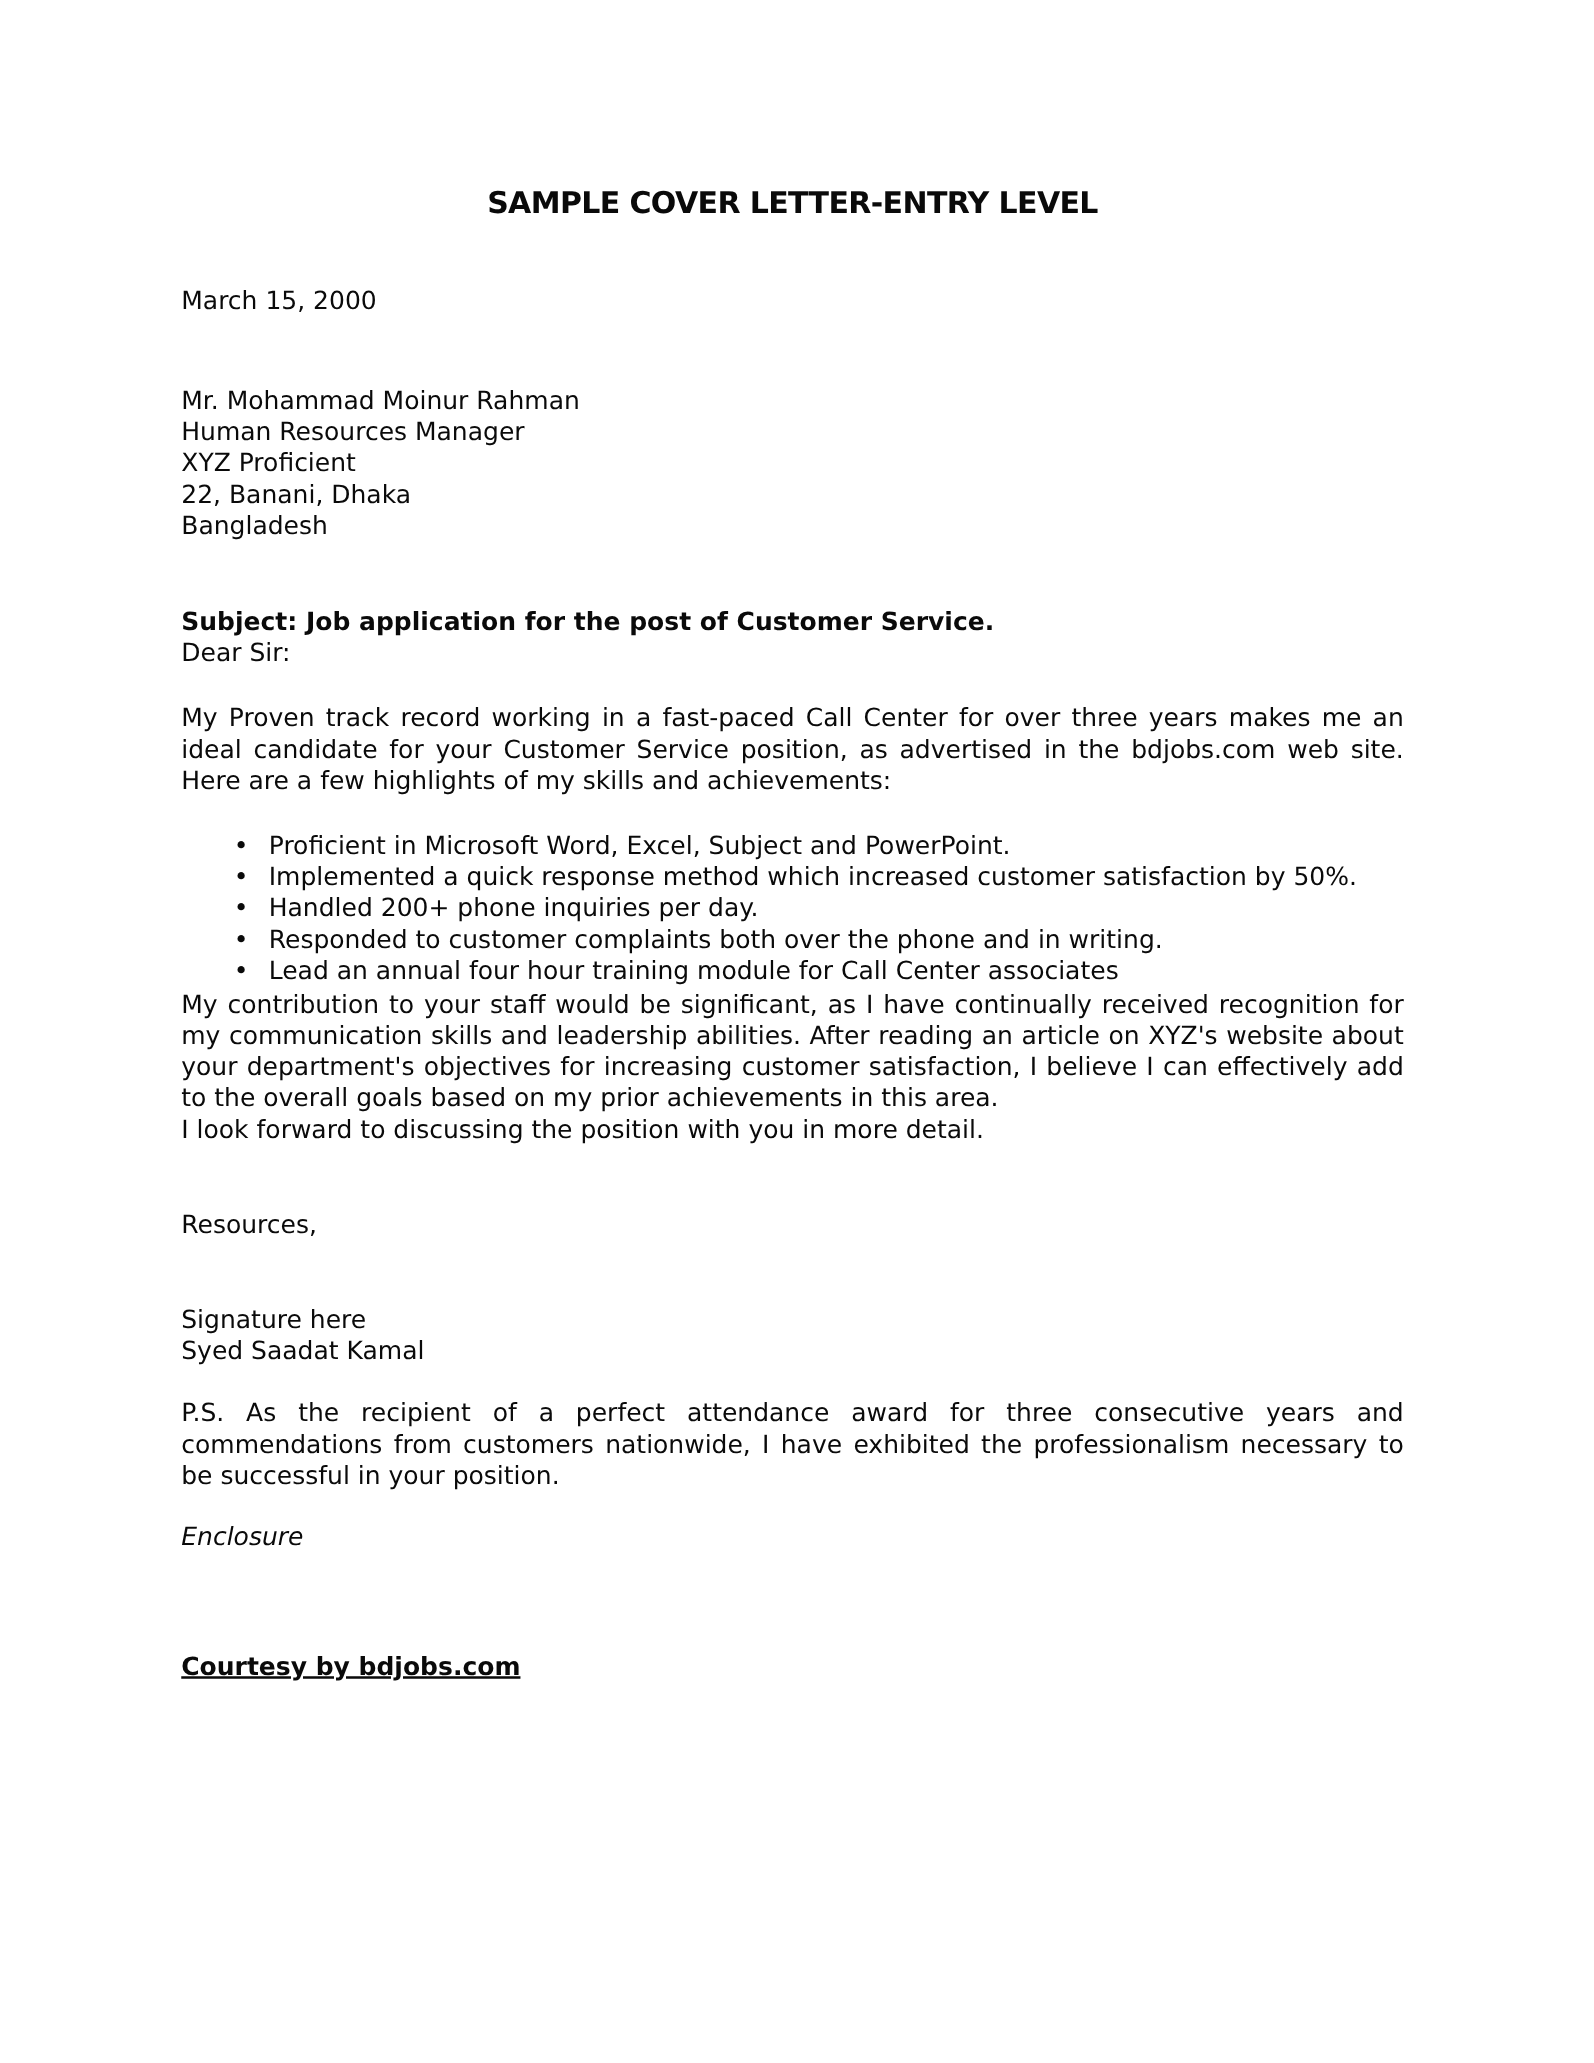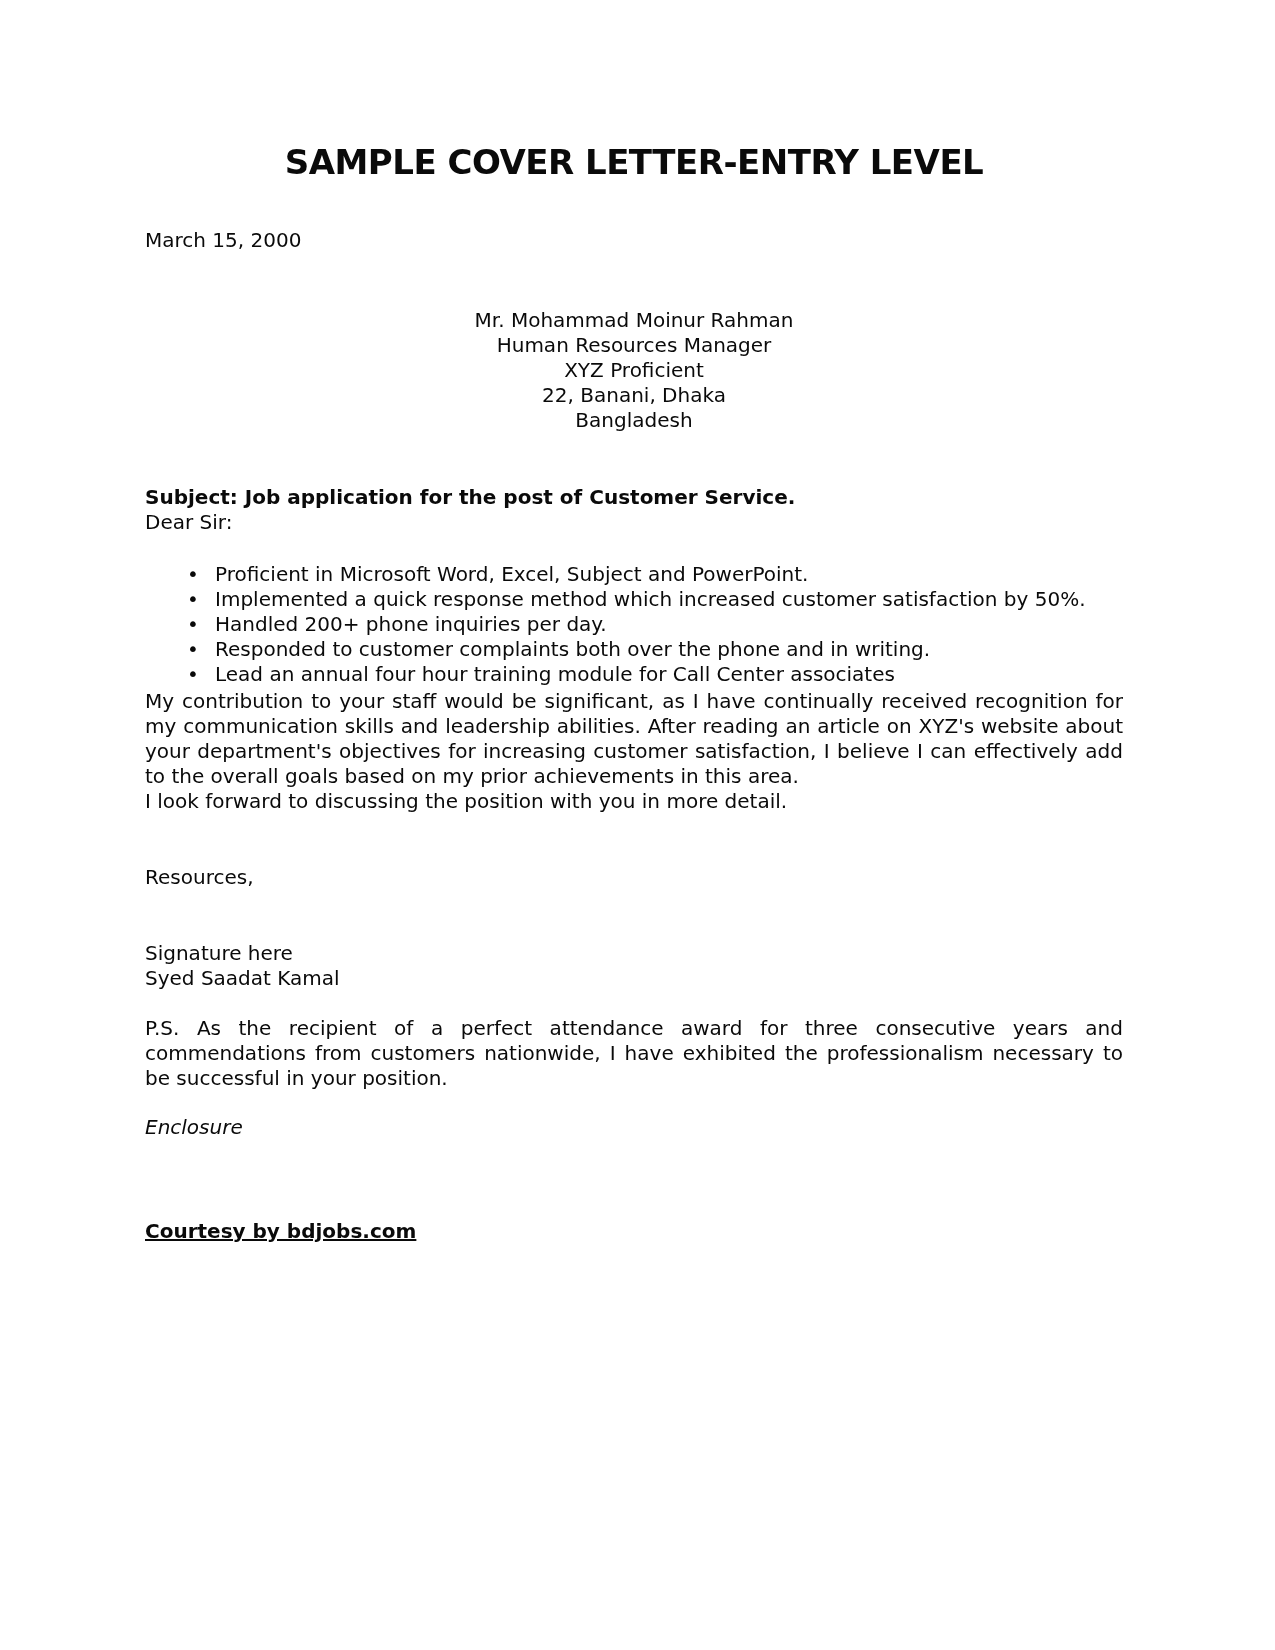--- a/index.html
+++ b/index.html
@@ -17,28 +17,28 @@
     display: flow-root;
     overflow: hidden;
   }
   .content {
     display: flow-root;
     margin-left: 145px;
     width: 978px;
   }
   .title {
     margin-top: 146px;
-    font-size: 34px;
+    font-size: 24px;
     line-height: 32px;
     font-weight: bold;
     letter-spacing: -0.5px;
     text-align: center;
   }
   .date { margin-top: 50px; }
-  .address { margin-top: 55px; text-align: center; }
+  .address { margin-top: 55px; }
   .subject { margin-top: 52px; font-weight: bold; }
   .salutation { }
   .para-intro { margin-top: 27px; text-align: justify; }
   ul.bullets {
     margin-top: 27px;
     list-style: none;
     padding-left: 70px;
   }
   ul.bullets li {
     position: relative;
@@ -77,20 +77,21 @@
       <div>Human Resources Manager</div>
       <div>XYZ Proficient</div>
       <div>22, Banani, Dhaka</div>
       <div>Bangladesh</div>
     </div>
 
     <div class="subject">Subject: Job application for the post of Customer Service.</div>
 
     <div class="salutation">Dear Sir:</div>
 
+    <div class="para-intro">My Proven track record working in a fast-paced Call Center for over three years makes me an ideal candidate for your Customer Service position, as advertised in the bdjobs.com web site. Here are a few highlights of my skills and achievements:</div>
 
     <ul class="bullets">
       <li>Proficient in Microsoft Word, Excel, Subject and PowerPoint.</li>
       <li>Implemented a quick response method which increased customer satisfaction by 50%.</li>
       <li>Handled 200+ phone inquiries per day.</li>
       <li>Responded to customer complaints both over the phone and in writing.</li>
       <li>Lead an annual four hour training module for Call Center associates</li>
     </ul>
 
     <div class="para-contribution">My contribution to your staff would be significant, as I have continually received recognition for my communication skills and leadership abilities. After reading an article on XYZ's website about your department's objectives for increasing customer satisfaction, I believe I can effectively add to the overall goals based on my prior achievements in this area.</div>

